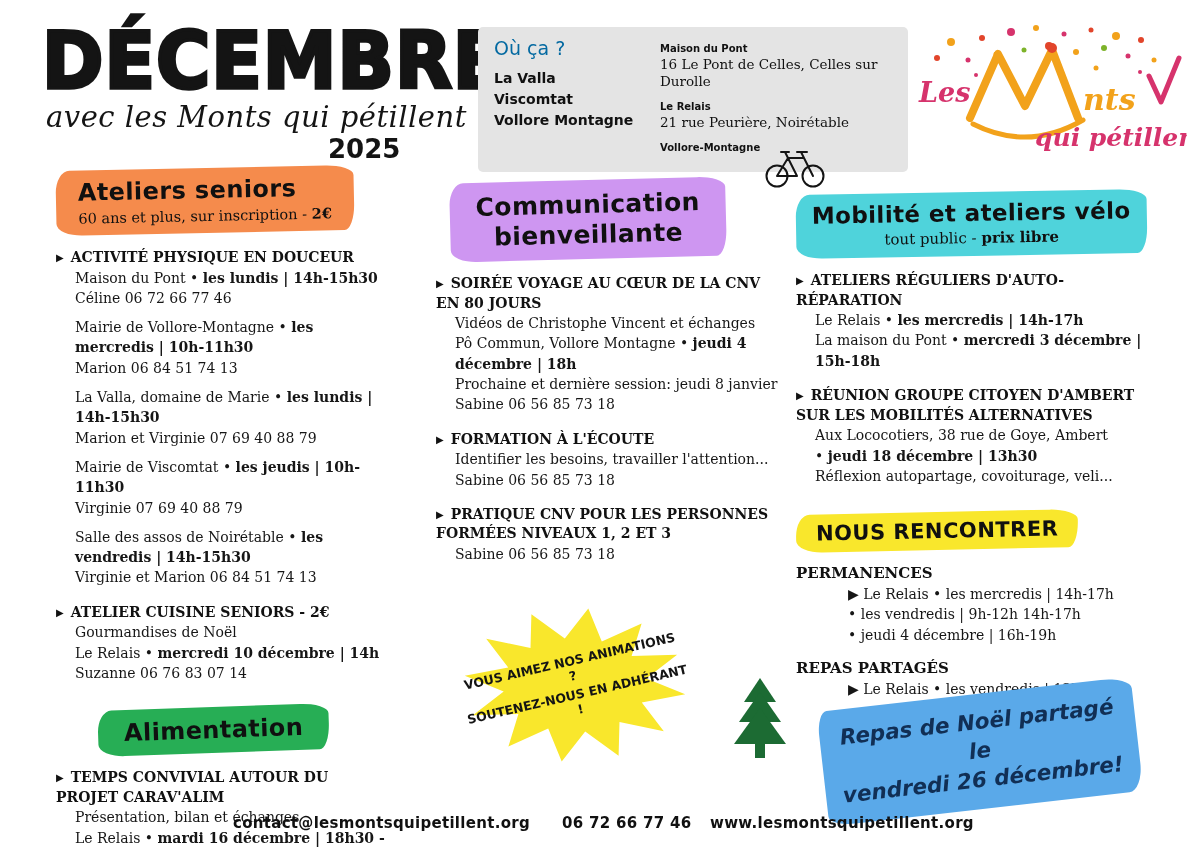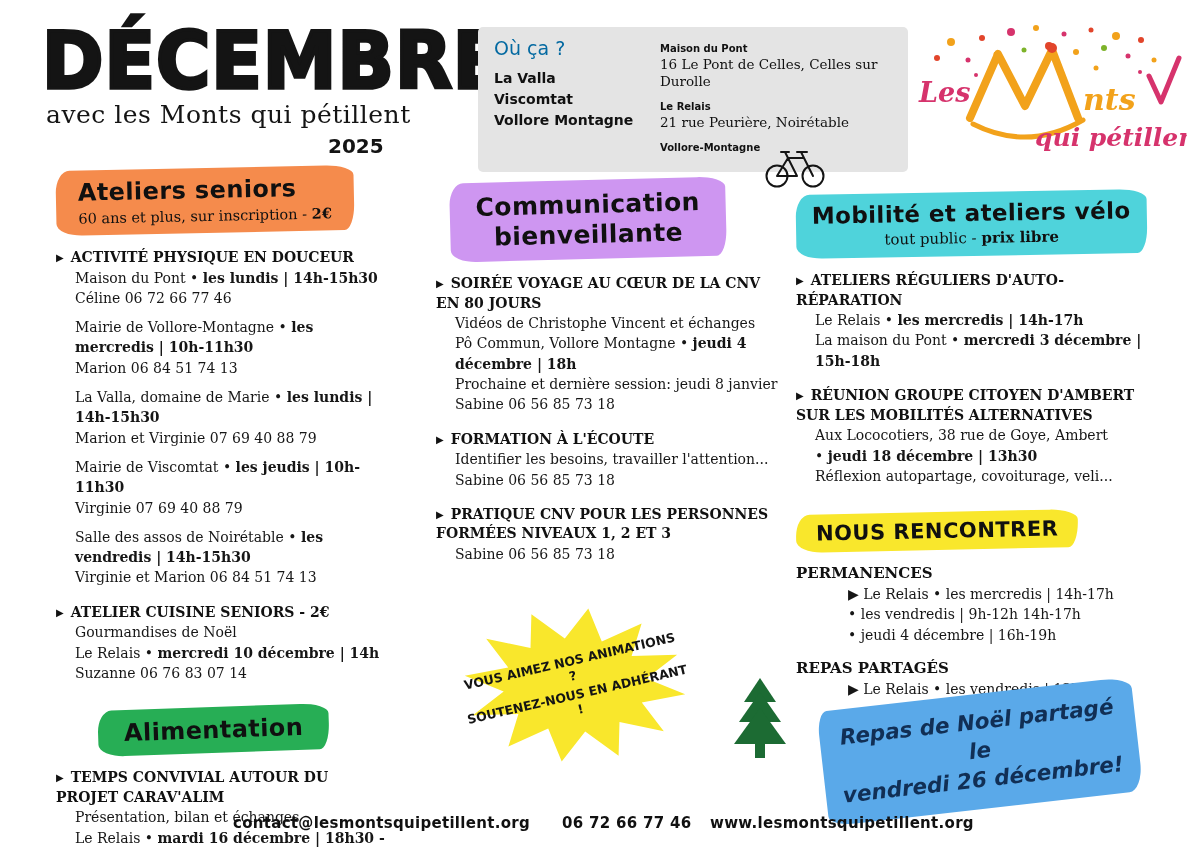--- a/index.html
+++ b/index.html
@@ -12,26 +12,26 @@
   
   .big-title{
     position:absolute; left:42px; top:18px;
     font-family:"DejaVu Sans", sans-serif; font-weight:bold;
     font-size:74px; letter-spacing:1px; color:#141414;
     -webkit-text-stroke:3.5px #141414; transform:scaleY(1.05);
     white-space:nowrap;
   }
   .subtitle{
     position:absolute; left:46px; top:100px;
-    font-family:"DejaVu Serif", serif; 
-    font-size:25px; letter-spacing:.5px; color:#141414; white-space:nowrap;
+    font-family:"DejaVu Serif", serif; font-style:italic;
+    font-size:29px; letter-spacing:.5px; color:#141414; white-space:nowrap;
   }
   .year{
     position:absolute; left:328px; top:134px;
-    font-family:"DejaVu Sans", sans-serif; font-weight:bold; font-size:20px; color:#141414;
+    font-family:"DejaVu Sans", sans-serif; font-weight:bold; font-size:26px; color:#141414;
   }
 
   
   .where{
     position:absolute; left:478px; top:27px; width:430px; min-height:100px;
     background:#E4E4E4; border-radius:5px; padding:10px 16px 12px;
     display:flex; gap:16px;
   }
   .where-left{ width:150px; flex:none; }
   .where-title{ font-family:"DejaVu Sans", sans-serif; font-weight:normal; font-size:19px; color:#0369a1; }

